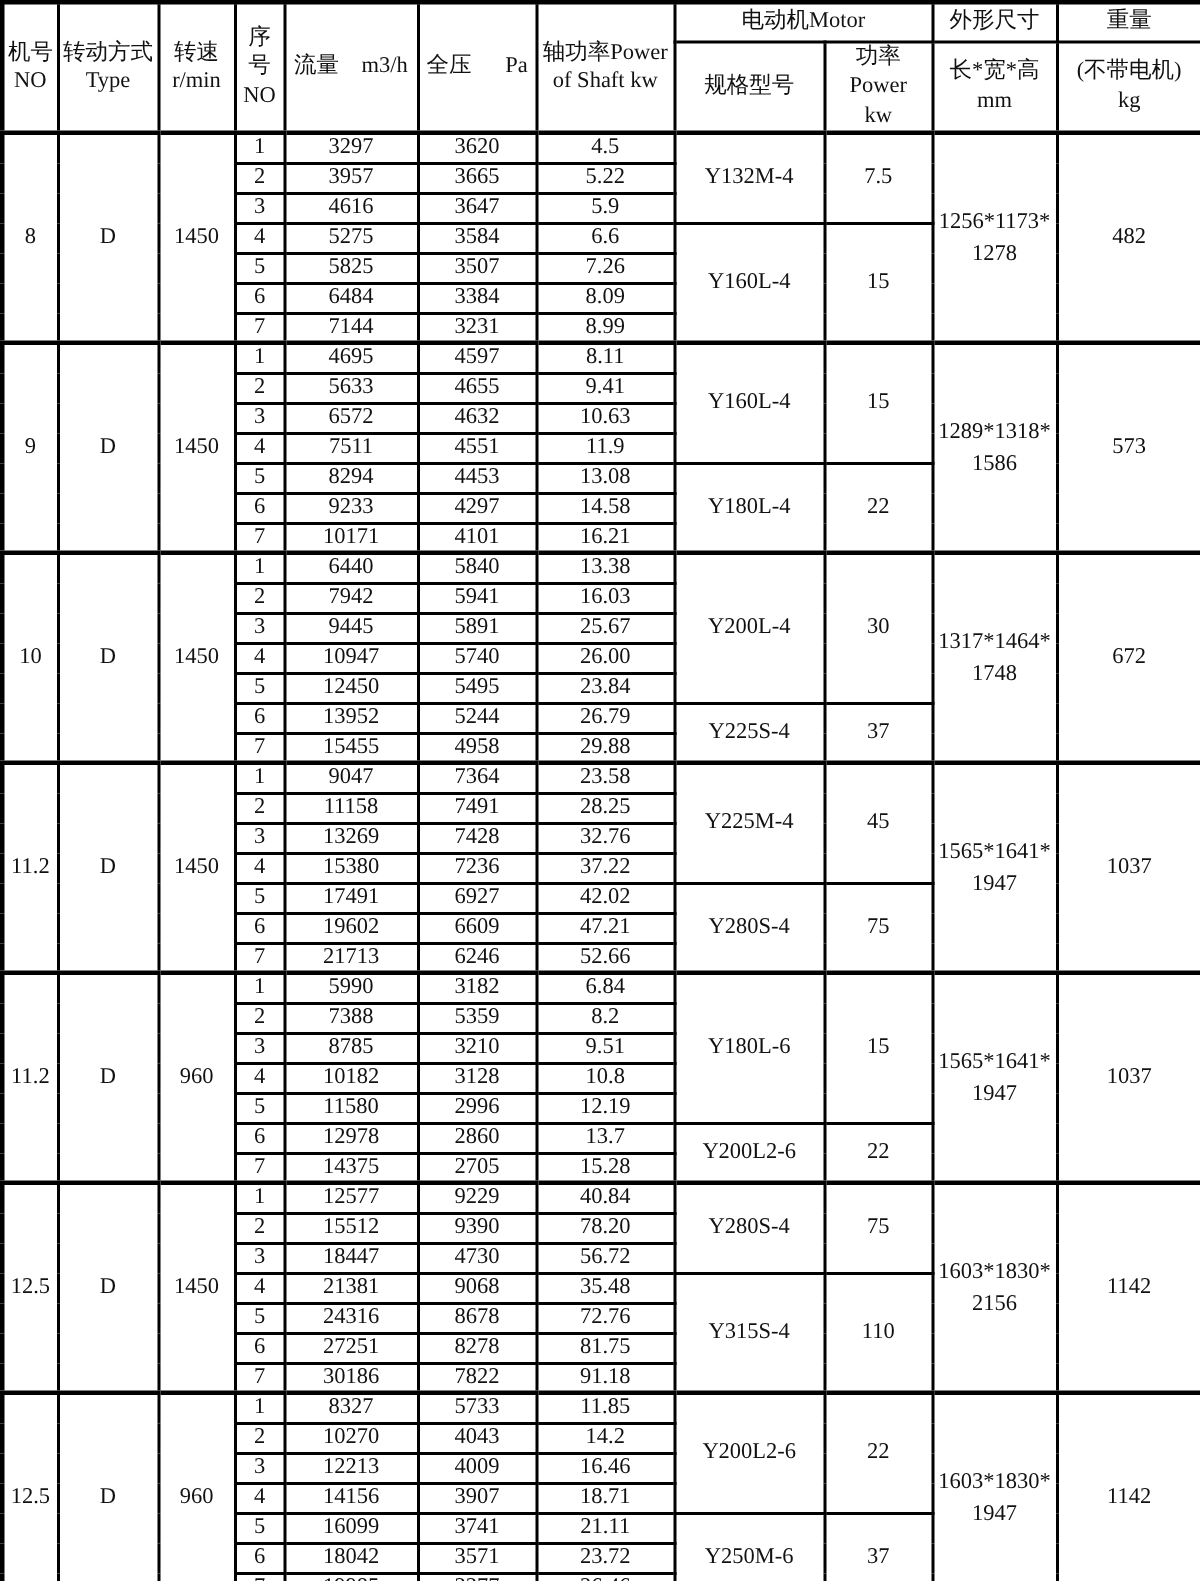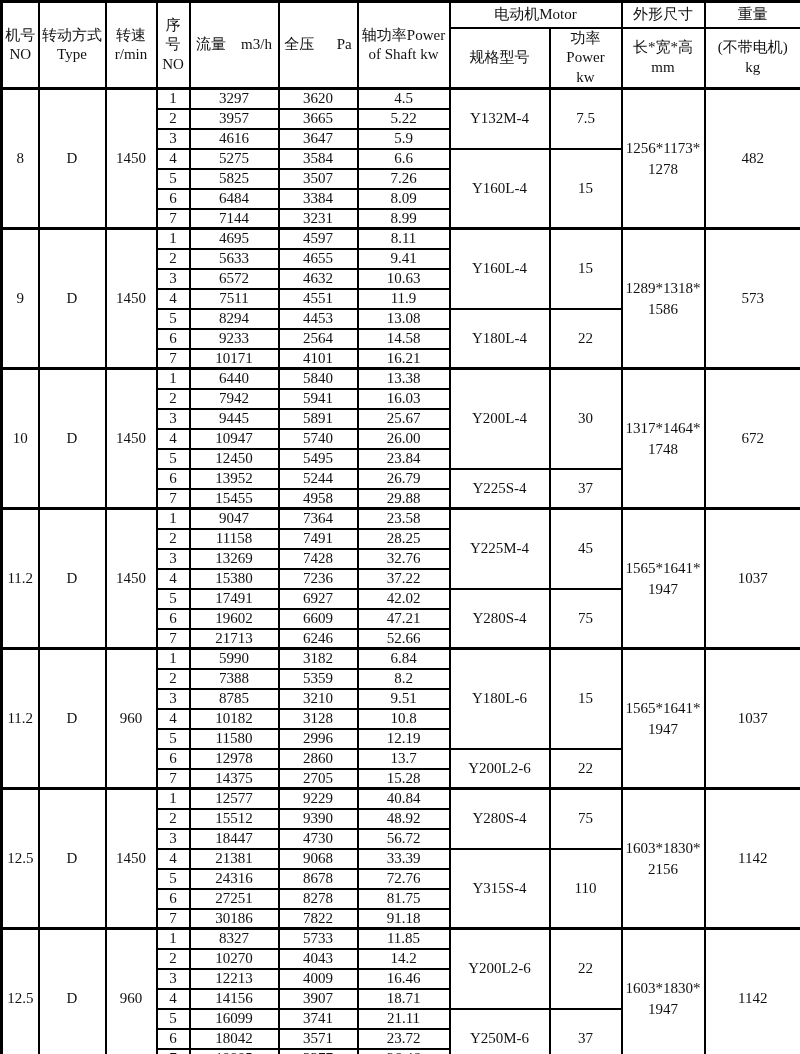--- a/index.html
+++ b/index.html
@@ -183,21 +183,21 @@
           <td>5</td>
           <td>8294</td>
           <td>4453</td>
           <td>13.08</td>
           <td rowspan="3">Y180L-4</td>
           <td rowspan="3">22</td>
         </tr>
         <tr>
           <td>6</td>
           <td>9233</td>
-          <td>2564</td>
+          <td>4297</td>
           <td>14.58</td>
         </tr>
         <tr>
           <td>7</td>
           <td>10171</td>
           <td>4101</td>
           <td>16.21</td>
         </tr>
         <tr class="block-start">
           <td rowspan="7">10</td>
@@ -362,33 +362,33 @@
           <td>40.84</td>
           <td rowspan="3">Y280S-4</td>
           <td rowspan="3">75</td>
           <td rowspan="7" class="dims-cell">1603*1830*2156</td>
           <td rowspan="7">1142</td>
         </tr>
         <tr>
           <td>2</td>
           <td>15512</td>
           <td>9390</td>
-          <td>48.92</td>
+          <td>78.20</td>
         </tr>
         <tr>
           <td>3</td>
           <td>18447</td>
           <td>4730</td>
           <td>56.72</td>
         </tr>
         <tr>
           <td>4</td>
           <td>21381</td>
           <td>9068</td>
-          <td>33.39</td>
+          <td>35.48</td>
           <td rowspan="4">Y315S-4</td>
           <td rowspan="4">110</td>
         </tr>
         <tr>
           <td>5</td>
           <td>24316</td>
           <td>8678</td>
           <td>72.76</td>
         </tr>
         <tr>

